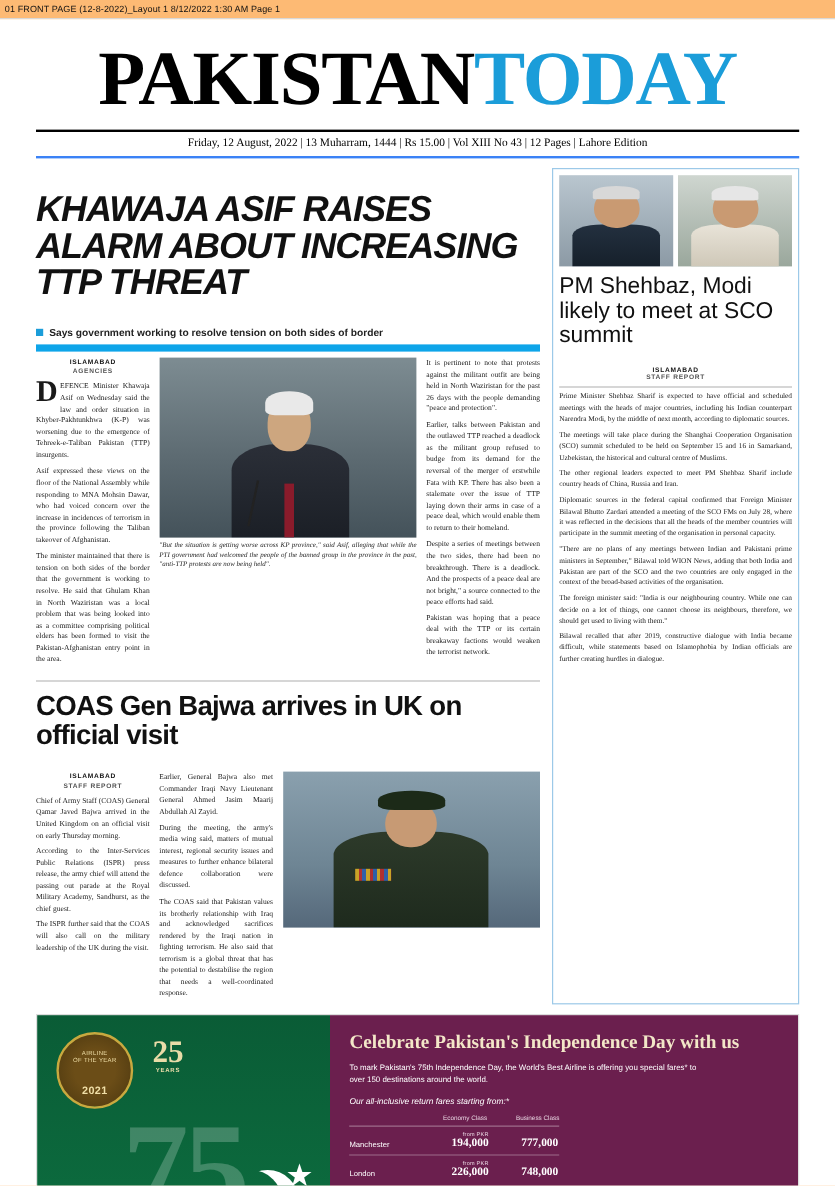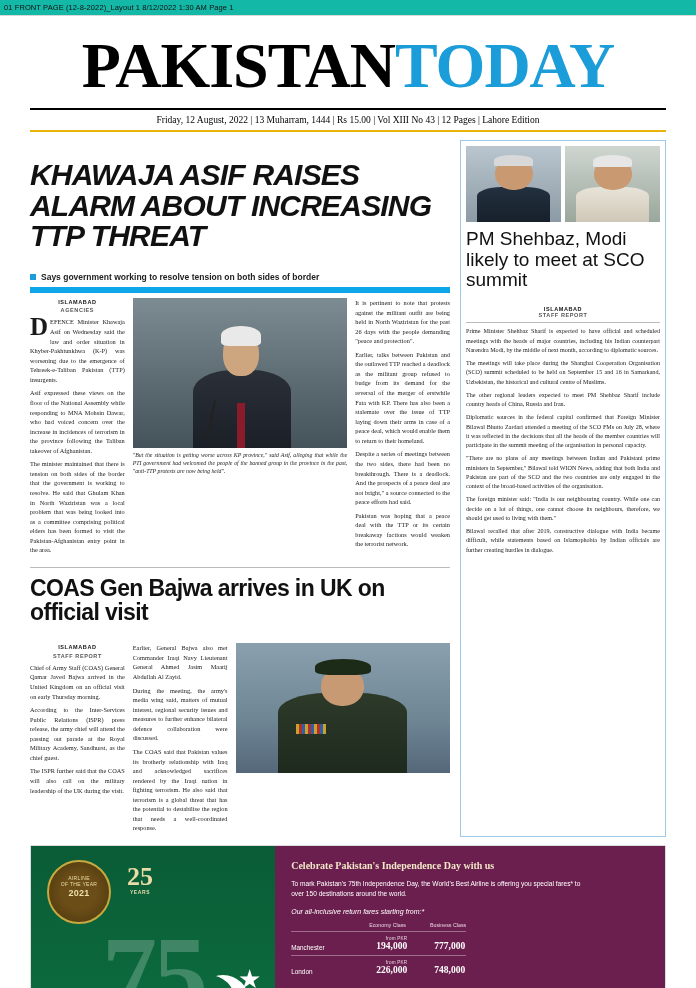--- a/index.html
+++ b/index.html
@@ -7,21 +7,21 @@
   body {
     width: 696px; height: 988px;
     background: #ffffff;
     font-family: "Liberation Sans", sans-serif;
     color: #111;
     overflow: hidden;
   }
   .page {
     position: relative;
     width: 696px; height: 988px;
-    background: #14b8a6;
+    background: #fdba74;
   }
   
   .topbar {
     height: 16px;
     border-bottom: 1px solid #d8d8d8;
     font-size: 7.5px;
     color: #111;
     display: flex;
     align-items: center;
     padding-left: 4px;
@@ -50,21 +50,21 @@
   .masthead .logo .today-t { color: #1b9dd9; }
   .masthead .logo .today-rest { color: #1b9dd9; }
   .masthead .rule {
     border-bottom: 2px solid #000;
     margin: 10px 0 0 0;
   }
   .masthead .dateline {
     font-family: "Liberation Serif", serif;
     font-size: 9.5px;
     padding: 5px 0 5px 0;
-    border-bottom: 2px solid #eab308;
+    border-bottom: 2px solid #3b82f6;
     color: #000;
   }
 
   
   .content {
     display: flex;
     gap: 10px;
     margin-top: 8px;
   }
   .left-col { width: 420px; }
@@ -322,38 +322,38 @@
     width: 64px; height: 64px; border-radius:50%;
     background: radial-gradient(#6b4d17 40%, #4a360f);
     border: 2px solid #c8a93f;
     color:#f0dFA8;
     font-size: 5px;
     text-align:center;
     padding-top: 13px;
     line-height:1.25;
     letter-spacing:.3px;
   }
-  .ad-left .badge .yr { font-size: 9px; font-weight:700; display:block; margin-top:0; }
+  .ad-left .badge .yr { font-size: 9px; font-weight:700; display:block; margin-top:16px; }
   .ad-left .logo25 {
     position:absolute; left: 96px; top: 18px;
     color:#e9dca8; font-family:"Liberation Serif", serif;
     font-size: 26px; font-weight:700;
     text-align:center; line-height:1;
   }
   .ad-left .logo25 small { display:block; font-size:5px; letter-spacing:.6px; font-family:"Liberation Sans",sans-serif; }
   .ad-right {
     width: 391px;
     background: #6b1f4e;
     color: #fff;
     padding: 14px 14px 10px 16px;
     position: relative;
   }
   .ad-title {
     font-family: "Liberation Serif", serif;
-    font-size: 10px;
+    font-size: 16px;
     font-weight: 700;
     color: #f3e7c8;
     margin-bottom: 8px;
   }
   .ad-sub {
     font-size: 6.6px;
     line-height: 1.55;
     max-width: 300px;
     margin-bottom: 9px;
   }

